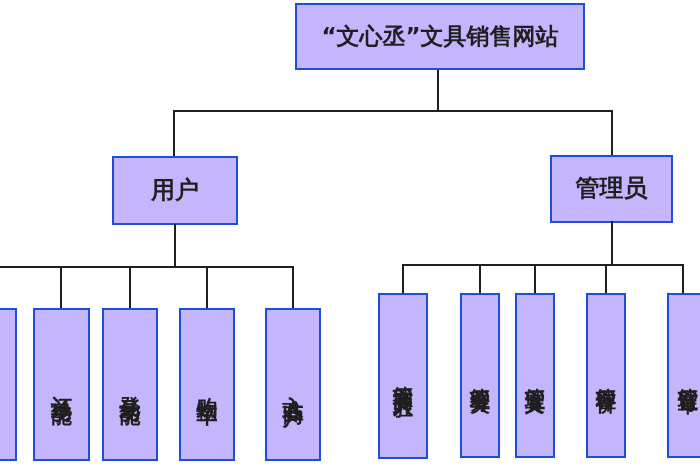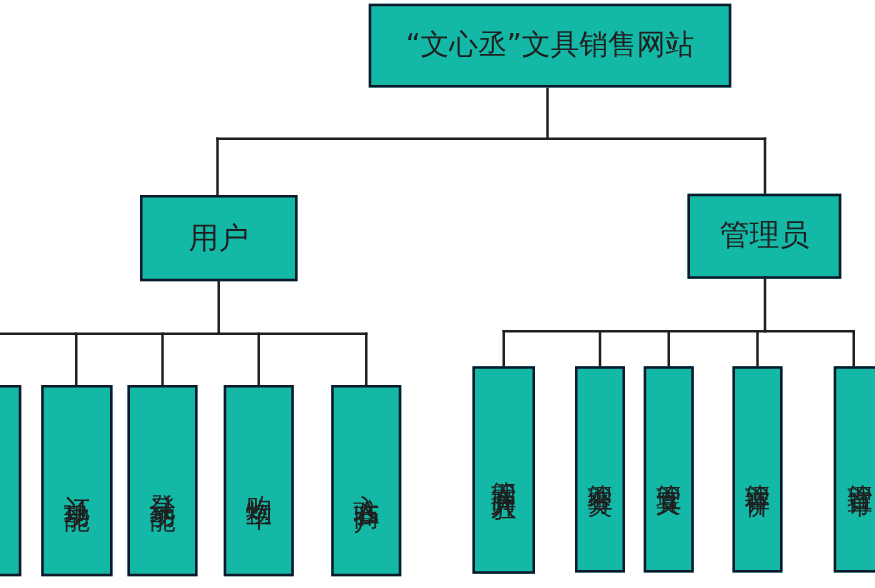--- a/index.html
+++ b/index.html
@@ -12,27 +12,28 @@
     width: 700px;
     height: 470px;
     overflow: hidden;
     background: #ffffff;
     font-family: "DejaVu Sans", sans-serif;
     color: #1f1f1f;
   }
   .node {
     position: absolute;
     box-sizing: border-box;
-    border: 2px solid #0f172a;
-    background: #14b8a6;
+    border: 2px solid #1d4ed8;
+    background: #c4b5fd;
     display: flex;
     align-items: center;
     justify-content: center;
     text-align: center;
     line-height: 1.15;
+    font-weight: bold;
   }
   .h-node { 
     font-size: 23px;
   }
   .v-node { 
     writing-mode: vertical-rl;
     text-orientation: upright;
     letter-spacing: 3px;
     font-size: 21px;
   }

